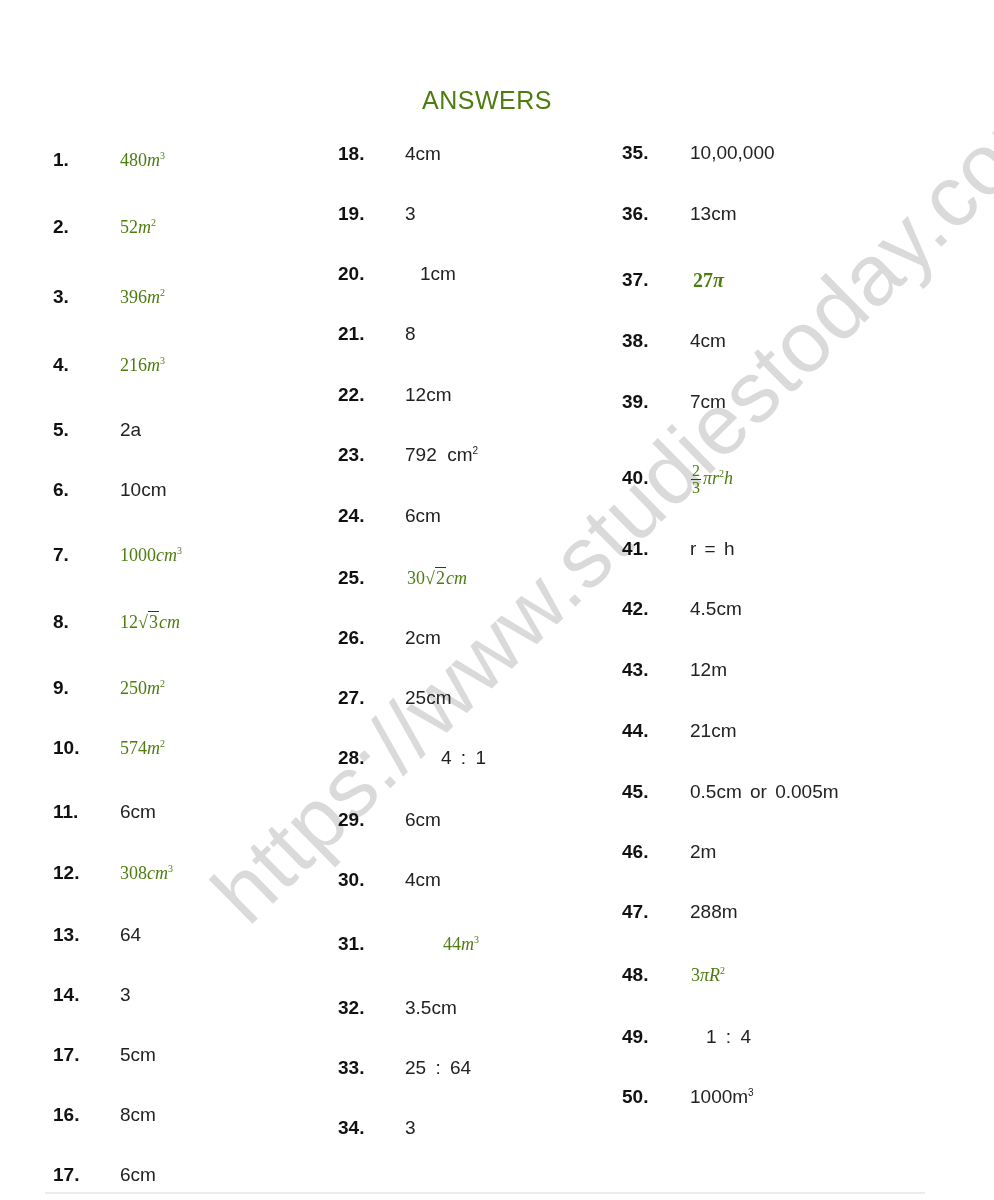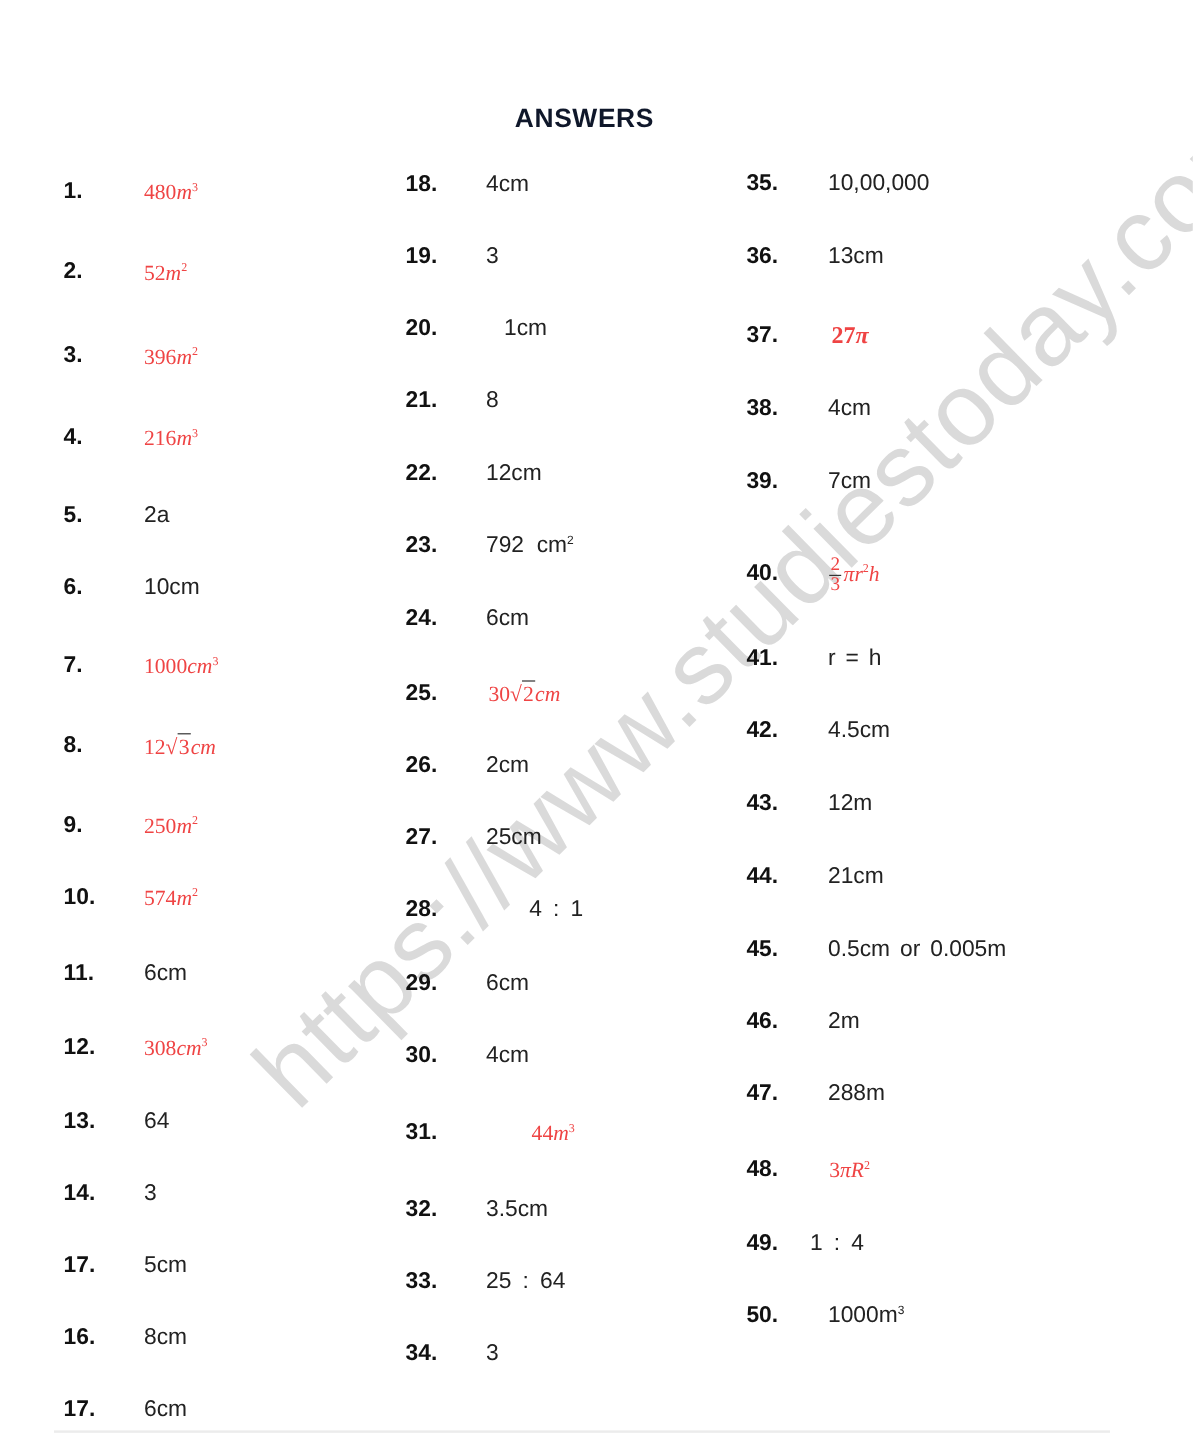--- a/index.html
+++ b/index.html
@@ -2,33 +2,33 @@
 <html><head>
   <meta charset="utf-8">
   <style>
     html, body { margin: 0; padding: 0; }
     body {
       width: 994px; height: 1200px; background: #ffffff; position: relative; overflow: hidden;
       font-family: "Liberation Sans", sans-serif; color: #1a1a1a;
     }
     .title {
       position: absolute; top: 86px; left: 0; width: 974px; text-align: center;
-      font-family: "Liberation Sans", sans-serif; font-weight: bold; font-size: 22px; letter-spacing: 0.5px; color: #0f172a;
+      font-family: "Liberation Sans", sans-serif; font-weight: normal; font-size: 25px; letter-spacing: 0.5px; color: #4d7c0f;
     }
     .row { position: absolute; height: 30px; line-height: 30px; white-space: nowrap; }
     .num {
       position: absolute; left: 0; top: 0; font-weight: bold; font-size: 19px; color: #111;
       font-family: "Liberation Sans", sans-serif;
     }
     .ans {
       position: absolute; top: 0; font-size: 19px; color: #222;
       font-family: "Liberation Sans", sans-serif;
     }
     .ans.math {
-      font-family: "Liberation Serif", serif; font-size: 18px; color: #ef4444;
+      font-family: "Liberation Serif", serif; font-size: 18px; color: #4d7c0f;
     }
     .ans.math i { font-style: italic; }
     .ans sup { font-size: 10px; vertical-align: 7px; line-height: 0; }
     .frac { display: inline-block; vertical-align: middle; text-align: center; font-family: "Liberation Serif", serif; font-size: 16px; line-height: 16px; margin-right: 2px; }
     .frac .n { display: block; border-bottom: 1px solid #333; padding: 0 1px; }
     .frac .d { display: block; }
     .sqrt { display: inline-block; }
     .sqrt .rad { border-top: 1px solid #333; padding: 0 1px; }
     .watermark {
       position: absolute; left: 110px; top: 570px; width: 820px; text-align: center;
@@ -241,21 +241,21 @@
   <div class="row" style="left:622px;top:897px;">
       <span class="num">47.</span>
       <span class="ans" style="left:68px;">288m</span>
     </div>
   <div class="row" style="left:622px;top:960px;">
       <span class="num">48.</span>
       <span class="ans math" style="left:69px;">3<i>πR</i><sup>2</sup></span>
     </div>
   <div class="row" style="left:622px;top:1022px;">
       <span class="num">49.</span>
-      <span class="ans" style="left:53px;word-spacing:4px;">1 : 4</span>
+      <span class="ans" style="left:84px;word-spacing:4px;">1 : 4</span>
     </div>
   <div class="row" style="left:622px;top:1082px;">
       <span class="num">50.</span>
       <span class="ans" style="left:68px;">1000m<sup>3</sup></span>
     </div>
 </div>
 
 <div class="bottom-rule"></div>
 
 </body></html>

